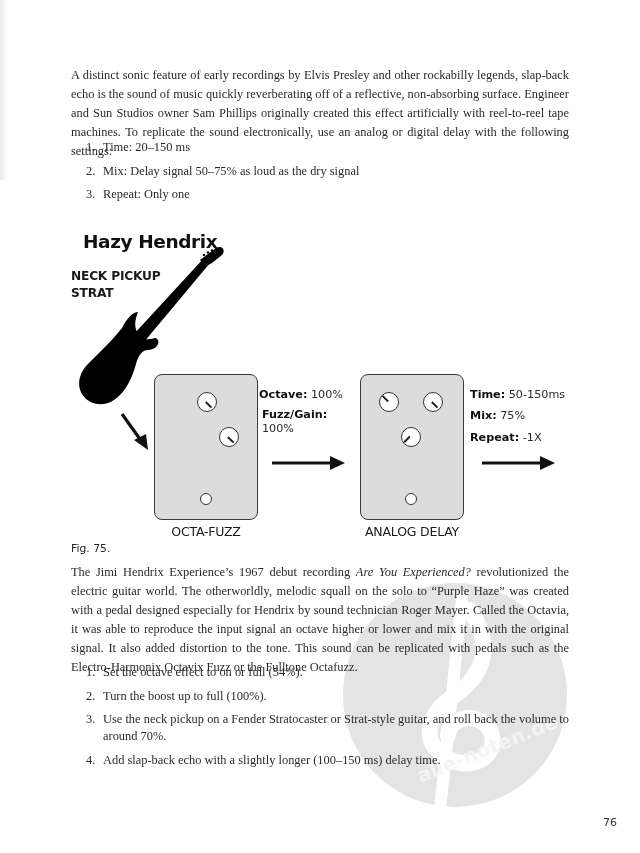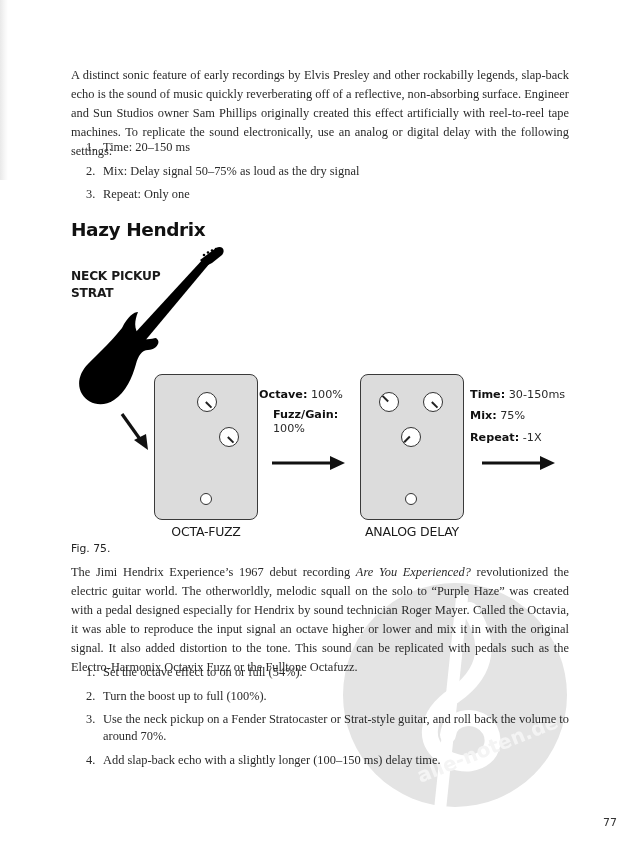--- a/index.html
+++ b/index.html
@@ -14,21 +14,21 @@
   }
   .para {
     position: absolute; left: 71px; width: 498px;
     font-size: 12.4px; line-height: 19px; text-align: justify; margin: 0; font-family: Liberation Serif, serif;
   }
   .para em { font-style: italic; }
   .list { position: absolute; left: 86px; width: 483px; margin: 0; padding: 0; list-style: none; }
   .list li { position: relative; font-size: 12.4px; line-height: 17px; margin-bottom: 6.5px; padding-left: 17px; text-align: justify; }
   .list li .num { position: absolute; left: 0; top: 0; }
   .heading {
-    position: absolute; left: 71px; top: 219px; margin: 0;
+    position: absolute; left: 71px; top: 219px; margin: 12px;
     font-family: "DejaVu Sans", sans-serif; font-weight: bold; font-size: 18.5px;
     letter-spacing: -0.4px; color: #111;
   }
   .guitar-label {
     position: absolute; left: 71px; top: 268px; width: 120px;
     font-family: "DejaVu Sans", sans-serif; font-weight: bold; font-size: 12.2px; line-height: 16.5px;
     color: #1a1a1a; letter-spacing: -0.2px;
   }
   .pedal {
     position: absolute; background: #dcdcdc; border: 1.6px solid #3a3a3a; border-radius: 8px;
@@ -99,36 +99,36 @@
 </svg>
 
 <div class="pedal" style="left:154px;top:374px;width:102px;height:144px;">
   <div class="knob r45" style="left:42px;top:17px;"></div>
   <div class="knob r45" style="left:64px;top:52px;"></div>
   <div class="led" style="left:45px;top:118px;"></div>
 </div>
 <div class="pedal-name" style="left:150px;top:524px;width:112px;">OCTA-FUZZ</div>
 
 <div class="setting" style="left:259px;top:388px;"><b>Octave:</b> <span>100%</span></div>
-<div class="setting" style="left:257px;top:408px;padding-left:16px;"><b>Fuzz/Gain:</b><br><span>100%</span></div>
+<div class="setting" style="left:246px;top:408px;padding-left:16px;"><b>Fuzz/Gain:</b><br><span>100%</span></div>
 
 <svg style="position:absolute;left:272px;top:455px;" width="74" height="16" viewBox="0 0 74 16">
   <line x1="0" y1="8" x2="60" y2="8" stroke="#111" stroke-width="3.2"></line>
   <polygon points="58,1 73,8 58,15" fill="#111"></polygon>
 </svg>
 
 <div class="pedal" style="left:360px;top:374px;width:102px;height:144px;">
   <div class="knob r225" style="left:18px;top:17px;"></div>
   <div class="knob r45" style="left:62px;top:17px;"></div>
   <div class="knob r135" style="left:40px;top:52px;"></div>
   <div class="led" style="left:44px;top:118px;"></div>
 </div>
 <div class="pedal-name" style="left:352px;top:524px;width:120px;">ANALOG DELAY</div>
 
-<div class="setting" style="left:470px;top:388px;"><b>Time:</b> <span>30-150ms</span></div>
+<div class="setting" style="left:470px;top:388px;"><b>Time:</b> <span>50-150ms</span></div>
 <div class="setting" style="left:470px;top:409px;"><b>Mix:</b> <span>75%</span></div>
 <div class="setting" style="left:470px;top:431px;"><b>Repeat:</b> <span>-1X</span></div>
 
 <svg style="position:absolute;left:482px;top:455px;" width="74" height="16" viewBox="0 0 74 16">
   <line x1="0" y1="8" x2="60" y2="8" stroke="#111" stroke-width="3.2"></line>
   <polygon points="58,1 73,8 58,15" fill="#111"></polygon>
 </svg>
 
 <p class="fig-caption">Fig. 75.</p>
 
@@ -141,13 +141,13 @@
 
 <p class="para" style="top:563px;"><span>The Jimi Hendrix Experience’s 1967 debut recording </span><em>Are You Experienced?</em><span> revolutionized the electric guitar world. The otherworldly, melodic squall on the solo to “Purple Haze” was created with a pedal designed especially for Hendrix by sound technician Roger Mayer. Called the Octavia, it was able to reproduce the input signal an octave higher or lower and mix it in with the original signal. It also added distortion to the tone. This sound can be replicated with pedals such as the Electro-Harmonix Octavix Fuzz or the Fulltone Octafuzz.</span></p>
 
 <ol class="list" style="top:664px;">
   <li><span class="num">1.</span><span>Set the octave effect to on or full (54%).</span></li>
   <li><span class="num">2.</span><span>Turn the boost up to full (100%).</span></li>
   <li><span class="num">3.</span><span>Use the neck pickup on a Fender Stratocaster or Strat-style guitar, and roll back the volume to around 70%.</span></li>
   <li><span class="num">4.</span><span>Add slap-back echo with a slightly longer (100–150 ms) delay time.</span></li>
 </ol>
 
-<div class="page-num">77</div>
+<div class="page-num">76</div>
 
 </body></html>

